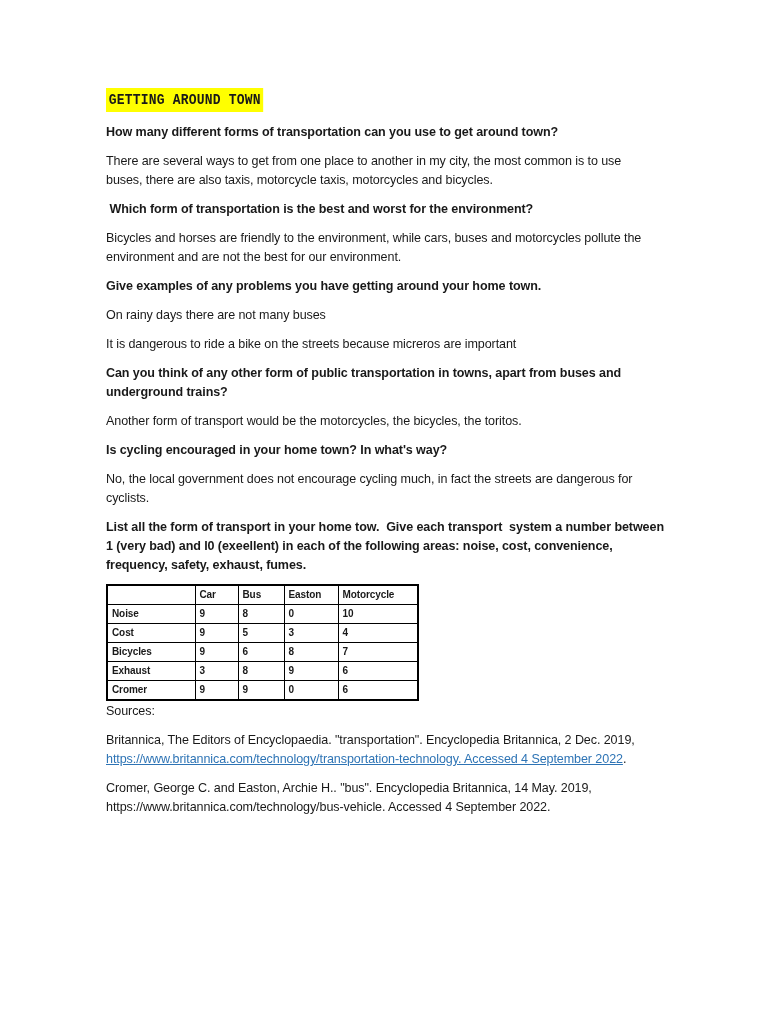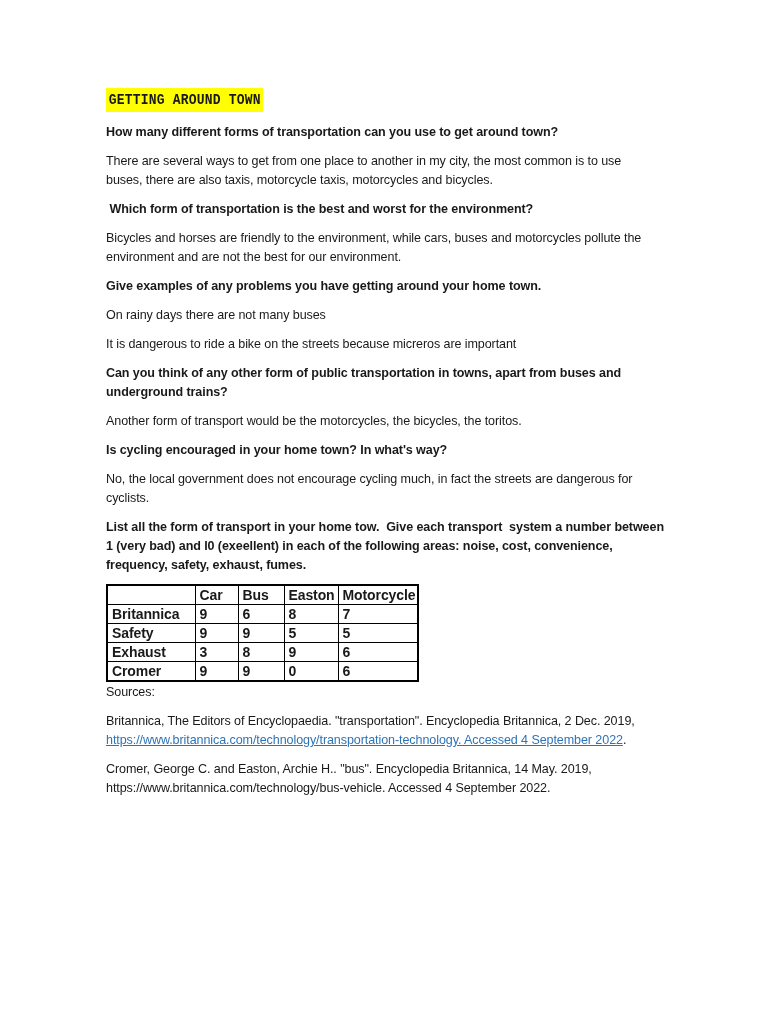--- a/index.html
+++ b/index.html
@@ -43,21 +43,21 @@
     border:2px solid #000;
     table-layout:fixed;
     width:311px;
     margin:0;
   }
   table.ratings th,table.ratings td{
     border:1px solid #000;
     padding:0 2px 0 4px;
     text-align:left;
     vertical-align:top;
-    font-size:14px;
+    font-size:10px;
     font-weight:bold;
     line-height:18px;
     height:18px;
     letter-spacing:-.1px;
     white-space:pre-wrap;
     overflow:hidden;
   }
 </style>
 </head>
 <body>
@@ -97,32 +97,39 @@
       <tr>
         <th></th>
         <th>Car</th>
         <th>Bus</th>
         <th>Easton</th>
         <th>Motorcycle</th>
       </tr>
     </thead>
     <tbody>
       <tr>
-        <td>Britannica</td>
+        <td>Noise</td>
+        <td>9</td>
+        <td>8</td>
+        <td>0</td>
+        <td>10</td>
+      </tr>
+      <tr>
+        <td>Cost</td>
+        <td>9</td>
+        <td>5</td>
+        <td>3</td>
+        <td>4</td>
+      </tr>
+      <tr>
+        <td>Bicycles</td>
         <td>9</td>
         <td>6</td>
         <td>8</td>
         <td>7</td>
-      </tr>
-      <tr>
-        <td>Safety</td>
-        <td>9</td>
-        <td>9</td>
-        <td>5</td>
-        <td>5</td>
       </tr>
       <tr>
         <td>Exhaust</td>
         <td>3</td>
         <td>8</td>
         <td>9</td>
         <td>6</td>
       </tr>
       <tr>
         <td>Cromer</td>

